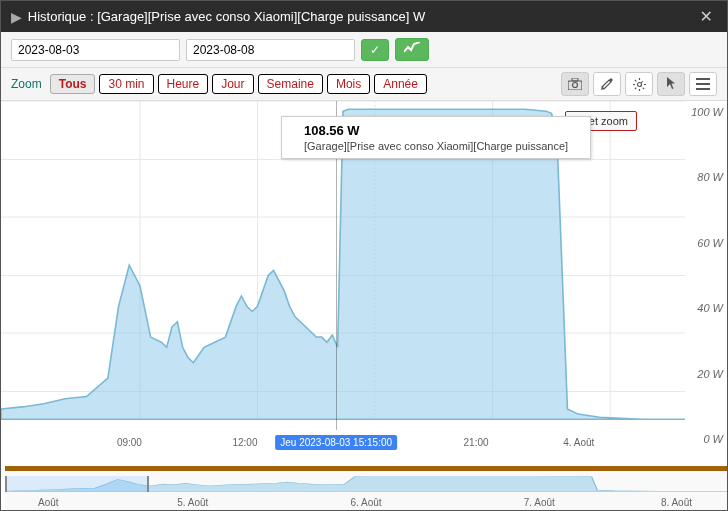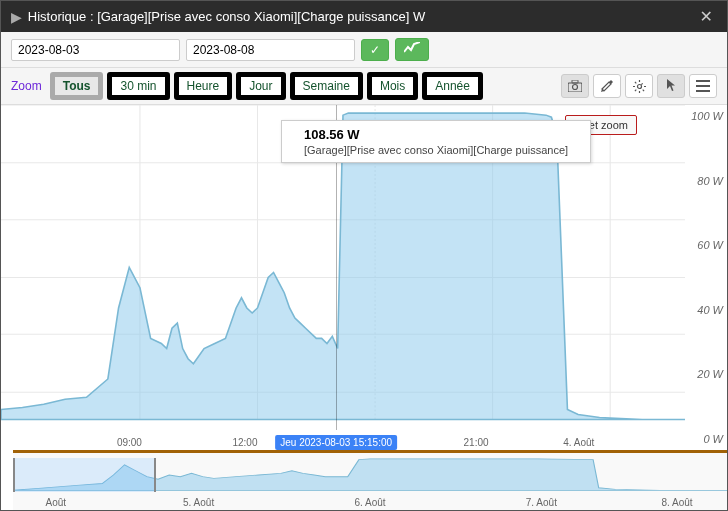--- a/index.html
+++ b/index.html
@@ -86,33 +86,33 @@
       background: #f5f5f5;
       border-bottom: 1px solid #ddd;
       padding: 4px 10px;
       display: flex;
       align-items: center;
       gap: 4px;
       flex-shrink: 0;
     }
 
     .zoom-label {
-      color: #6d28d9;
+      color: #0f766e;
       margin-right: 4px;
       font-size: 12px;
     }
 
     .zoom-btn {
       padding: 2px 8px;
-      border: 5px solid #000000;
+      border: 1px solid #000000;
       background: #fff;
       border-radius: 3px;
       cursor: pointer;
       font-size: 12px;
-      color: #14532d;
+      color: #b91c1c;
     }
 
     .zoom-btn.active {
       background: #e8e8e8;
       border-color: #aaa;
       font-weight: bold;
     }
 
     .zoom-spacer { flex: 1; }
 
@@ -162,23 +162,23 @@
       overflow: hidden;
     }
 
     .chart-inner {
       position: absolute;
       top: 0; left: 0; right: 0; bottom: 60px;
     }
 
     .navigator-area {
       position: absolute;
-      bottom: 0; left: 12px; right: 0;
-      height: 60px;
-      border-top: 3px solid #a16207;
+      bottom: 0; left: 4px; right: 0;
+      height: 44px;
+      border-top: 5px solid #a16207;
       background: #f9f9f9;
     }
 
     .y-axis {
       position: absolute;
       right: 0;
       top: 0;
       bottom: 0;
       width: 42px;
       display: flex;

